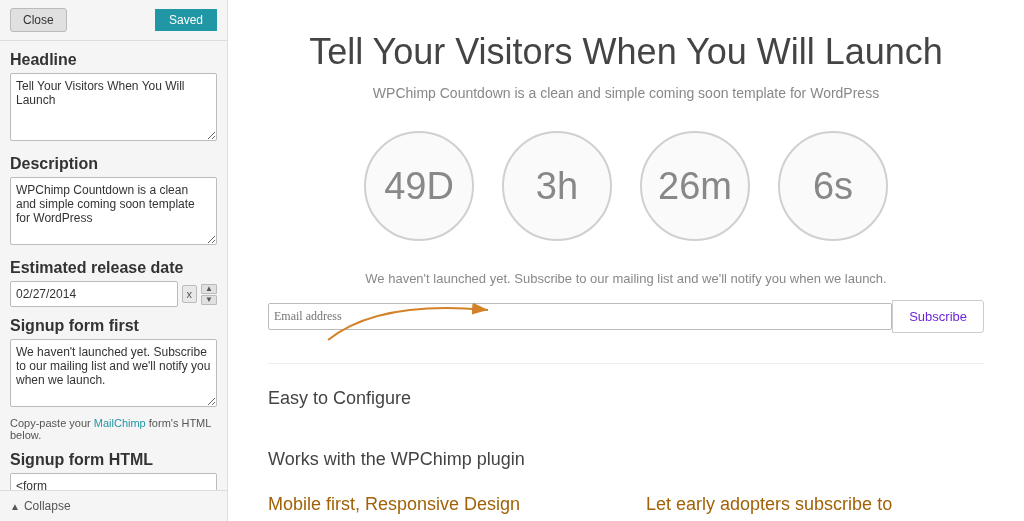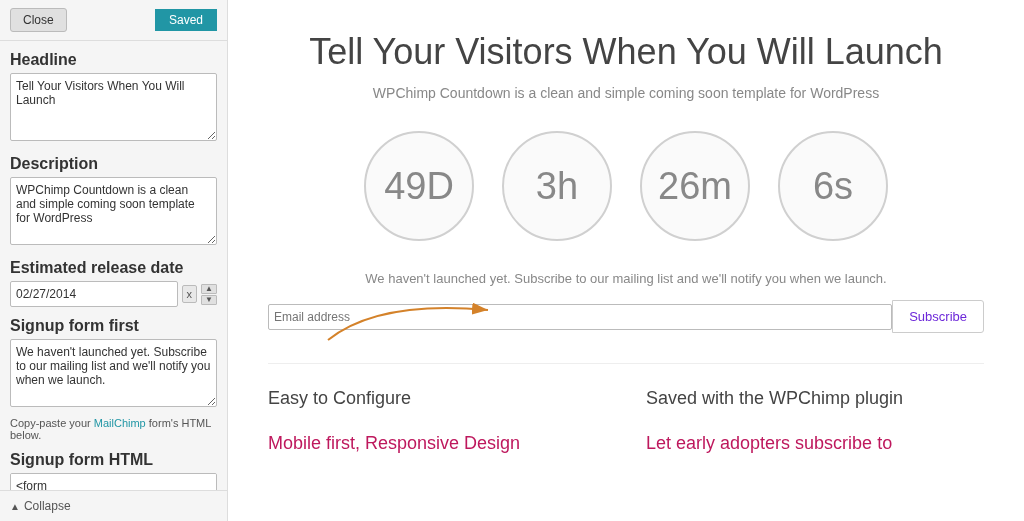--- a/index.html
+++ b/index.html
@@ -191,44 +191,46 @@
     }
     .email-input-preview {
       border: 1px solid #ccc;
       border-right: none;
       border-radius: 3px 0 0 3px;
       padding: 8px 14px;
       font-size: 13px;
       color: #aaa;
       width: 200px;
       outline: none;
+      font-family: Liberation Serif, serif;
     }
     .subscribe-btn {
       background: #fff;
       border: 1px solid #ccc;
       border-radius: 0 3px 3px 0;
       padding: 8px 16px;
       font-size: 13px;
       color: #6d28d9;
       cursor: pointer;
     }
     
     .arrow-overlay {
       position: absolute;
       left: 55px;
       top: 18px;
       pointer-events: none;
     }
     .features-row {
       display: flex;
-      gap: 40px;
+      gap: 32px;
       text-align: left;
       border-top: 1px solid #eee;
       padding-top: 24px;
       margin-top: 3px;
+      flex-direction: column;
     }
     .feature-col {
       flex: 1;
     }
     .feature-title {
       font-size: 18px;
       font-weight: 400;
       color: #444;
       margin-bottom: 8px;
     }
@@ -239,21 +241,21 @@
     }
     .features-bottom {
       display: flex;
       gap: 40px;
       text-align: left;
       padding-top: 16px;
     }
     .feature-title-bottom {
       font-size: 18px;
       font-weight: 400;
-      color: #be185d;
+      color: #a16207;
       margin-bottom: 6px;
     }
   </style>
 </head>
 <body>
 
 <div id="left-panel">
   <div id="panel-header">
     <button id="close-btn">Close</button>
     <button id="saved-btn">Saved</button>
@@ -319,21 +321,21 @@
       </svg>
       <input type="text" class="email-input-preview" placeholder="Email address" style="">
       <button class="subscribe-btn">Subscribe</button>
     </div>
 
     <div class="features-row">
       <div class="feature-col">
         <div class="feature-title">Easy to Configure</div>
       </div>
       <div class="feature-col">
-        <div class="feature-title">Saved with the WPChimp plugin</div>
+        <div class="feature-title">Works with the WPChimp plugin</div>
       </div>
     </div>
 
     <div class="features-bottom">
       <div class="feature-col">
         <div class="feature-title-bottom">Mobile first, Responsive Design</div>
       </div>
       <div class="feature-col">
         <div class="feature-title-bottom">Let early adopters subscribe to</div>
       </div>

